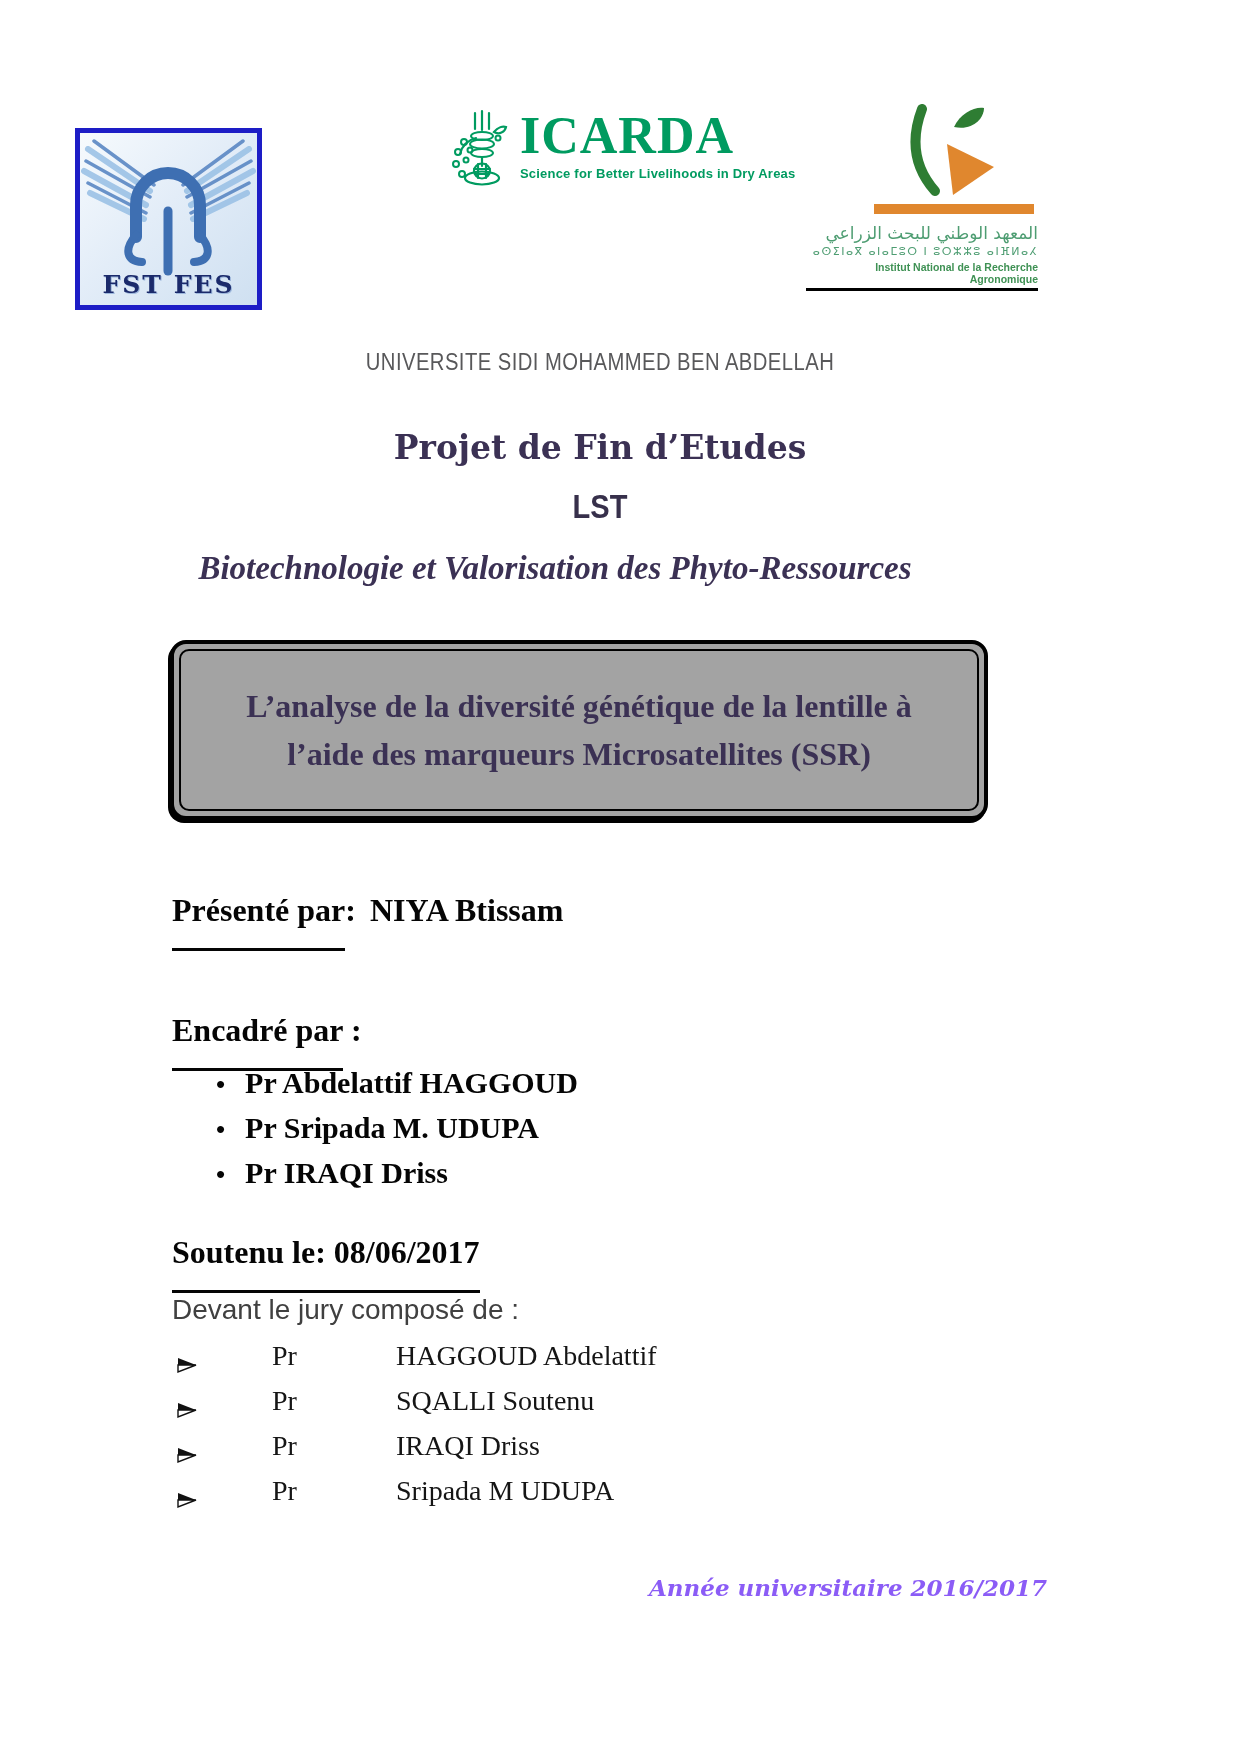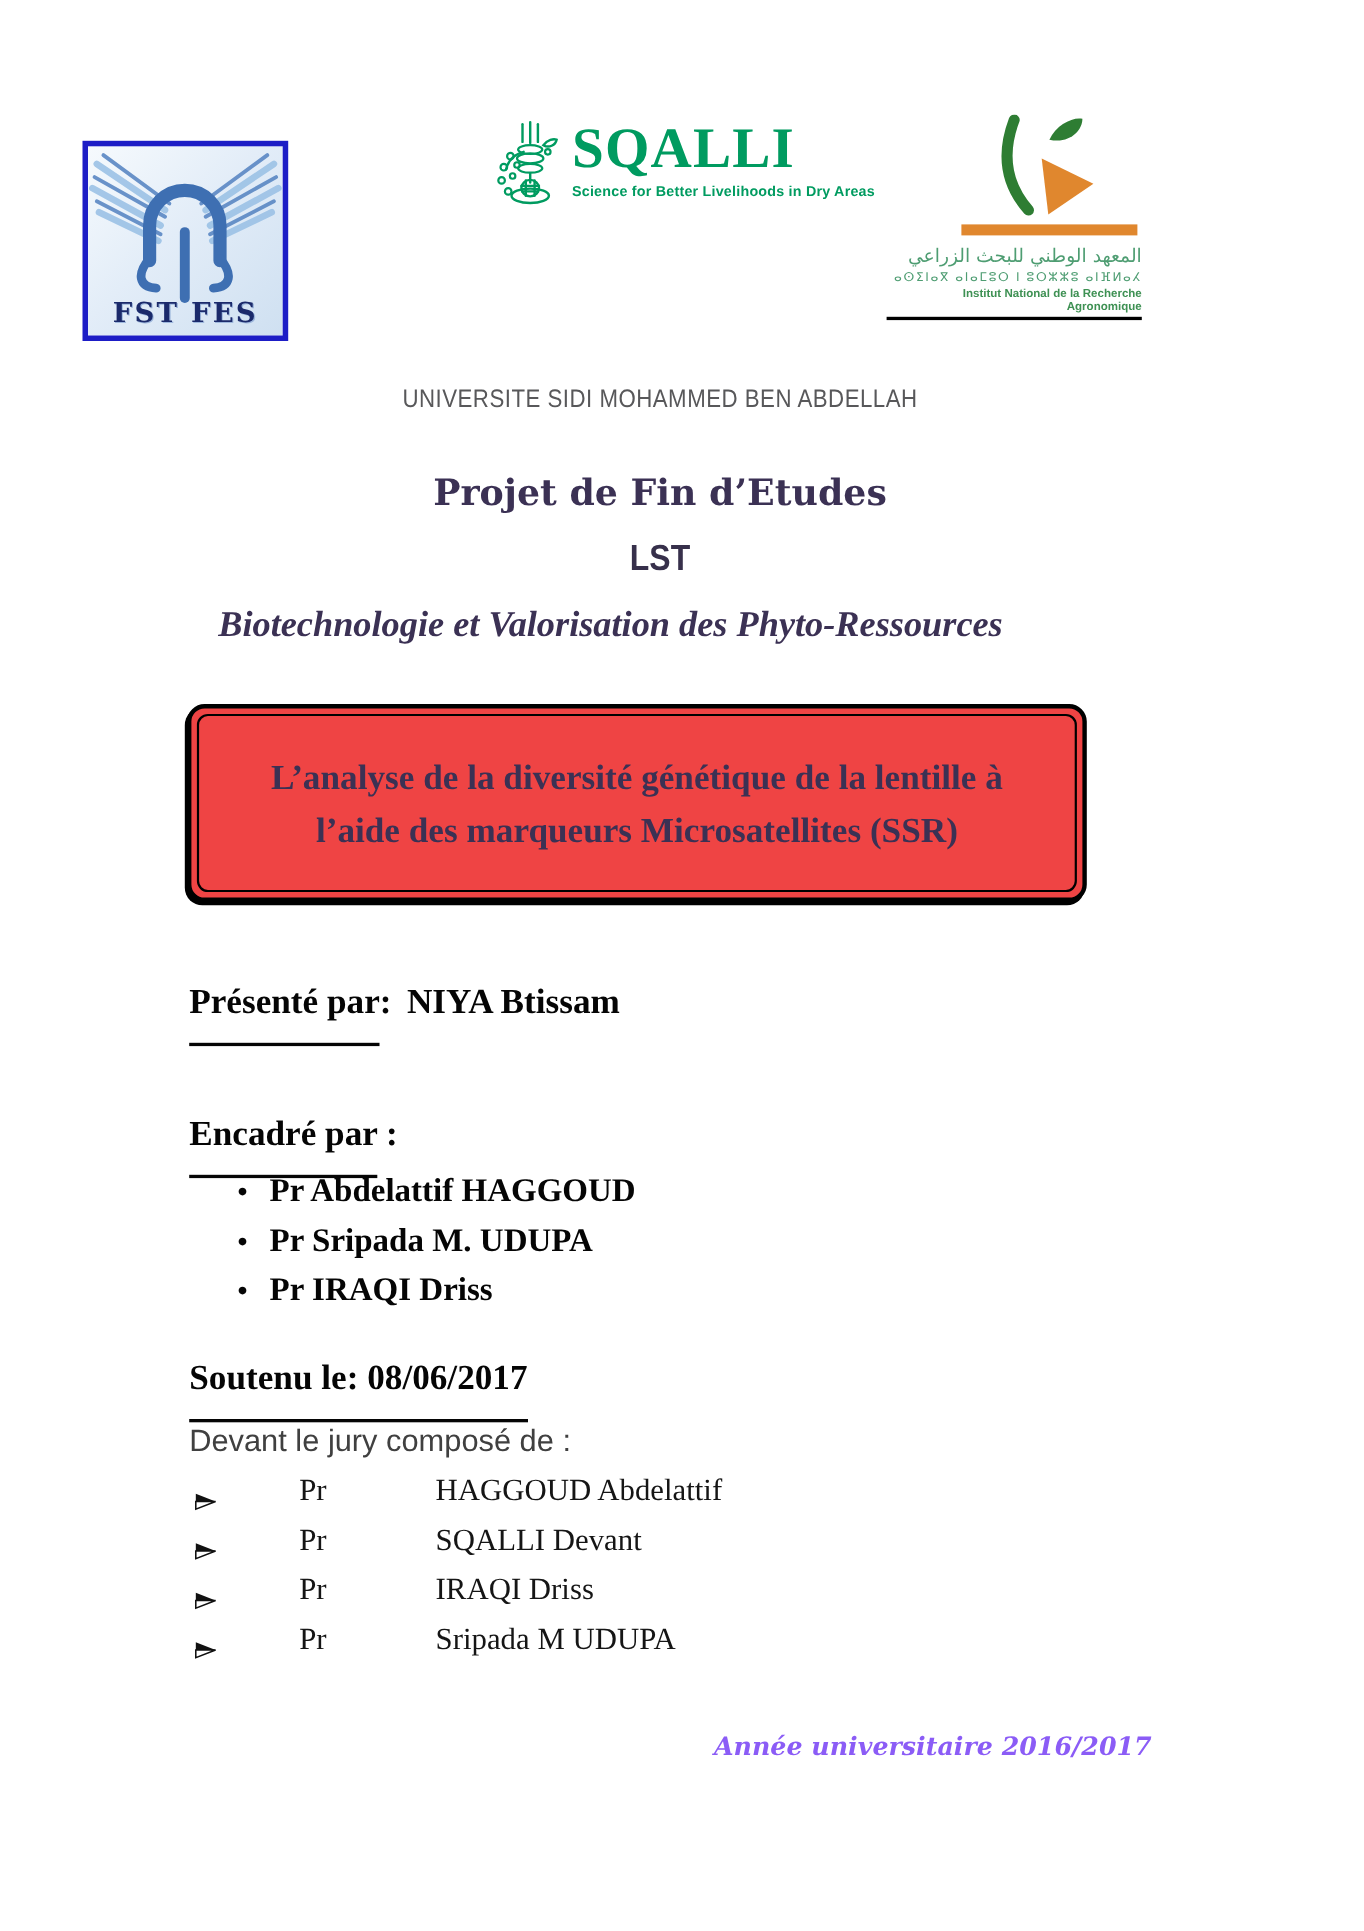--- a/index.html
+++ b/index.html
@@ -67,21 +67,21 @@
     font-size:33px; color:#37304b; transform:scaleX(0.88); transform-origin:center;
   }
   .heading-program {
     top:550px; left:-45px; font-family:"Liberation Serif", serif; font-weight:bold;
     font-style:italic; font-size:33px; color:#3b3154;
   }
 
   
   .title-box-outer {
     position:absolute; left:170px; top:640px; width:818px; height:180px;
-    border:4px solid #000; border-radius:16px; padding:5px; background:#ef4444;
+    border:4px solid #000; border-radius:16px; padding:5px; background:#a3a3a3;
     box-shadow:-2px 3px 0 0 #000;
   }
   .title-box-inner {
     width:100%; height:100%; border:2.5px solid #000; border-radius:10px;
     display:flex; flex-direction:column; justify-content:center; text-align:center;
     font-family:"Liberation Serif", serif; font-weight:bold; font-size:32px;
     line-height:48px; color:#3b3154;
   }
 
   
@@ -170,21 +170,21 @@
         <circle cx="14" cy="34" r="3"></circle>
         <circle cx="8" cy="44" r="3"></circle>
         <circle cx="6" cy="56" r="3"></circle>
         <circle cx="12" cy="66" r="3"></circle>
         <circle cx="20" cy="42" r="2.5"></circle>
         <circle cx="16" cy="52" r="2.5"></circle>
         <circle cx="48" cy="30" r="2.5"></circle>
       </g>
     </svg>
     <div class="icarda-text">
-      <div class="icarda-name">SQALLI</div>
+      <div class="icarda-name">ICARDA</div>
       <div class="icarda-tagline">Science for Better Livelihoods in Dry Areas</div>
     </div>
   </div>
 
   <div class="inra-logo">
     <svg class="inra-mark" viewBox="0 0 204 118">
       <path d="M88 5 C77 34 79 62 101 87" stroke="#2e7d33" stroke-width="10" fill="none" stroke-linecap="round"></path>
       <path d="M120 23 C126 9 142 2 150 4 C150 15 138 27 120 23 Z" fill="#2e7d33"></path>
       <polygon points="113,40 160,63 119,91" fill="#e0872e"></polygon>
       <rect x="40" y="100" width="160" height="10" fill="#e0872e"></rect>
@@ -243,21 +243,21 @@
         </svg>
       <span class="jury-title">Pr</span>
       <span>HAGGOUD Abdelattif</span>
     </li>
     <li>
       <svg class="arrow-bullet" viewBox="0 0 22 18">
           <polygon points="2,2 20,9 2,9" fill="#111"></polygon>
           <polygon points="2,9 20,9 2,16" fill="#fff" stroke="#111" stroke-width="1.4"></polygon>
         </svg>
       <span class="jury-title">Pr</span>
-      <span>SQALLI Devant</span>
+      <span>SQALLI Soutenu</span>
     </li>
     <li>
       <svg class="arrow-bullet" viewBox="0 0 22 18">
           <polygon points="2,2 20,9 2,9" fill="#111"></polygon>
           <polygon points="2,9 20,9 2,16" fill="#fff" stroke="#111" stroke-width="1.4"></polygon>
         </svg>
       <span class="jury-title">Pr</span>
       <span>IRAQI Driss</span>
     </li>
     <li>

